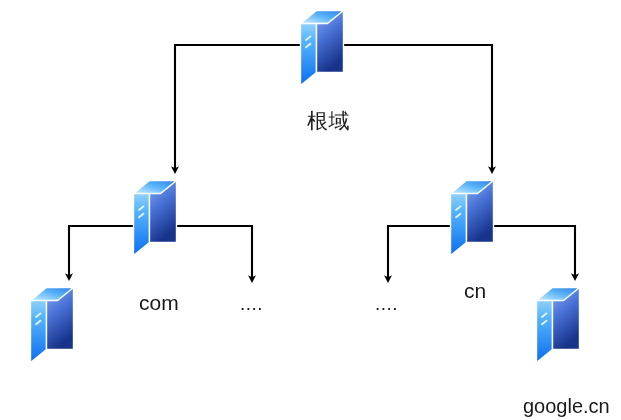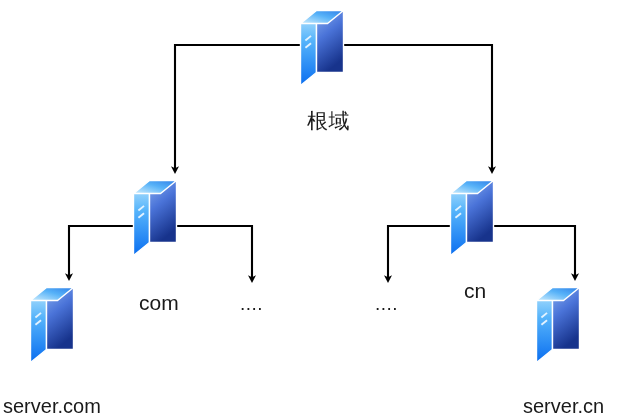--- a/index.html
+++ b/index.html
@@ -121,17 +121,16 @@
   <div class="label label-cjk" style="left:307px; top:110px;">根域</div>
 
   <div class="label label-latin" style="left:139px; top:292px;">com</div>
 
   <div class="label label-dots" style="left:240px; top:294px;">....</div>
 
   <div class="label label-dots" style="left:375px; top:294px;">....</div>
 
   <div class="label label-latin" style="left:464px; top:280px;">cn</div>
 
-  <div class="label label-bottom" style="left:3px; top:396px;">server.com</div>
 
-  <div class="label label-bottom" style="left:523px; top:396px;">server.cn</div>
+  <div class="label label-bottom" style="left:523px; top:396px;">google.cn</div>
 
 </div>
 
 </body></html>

